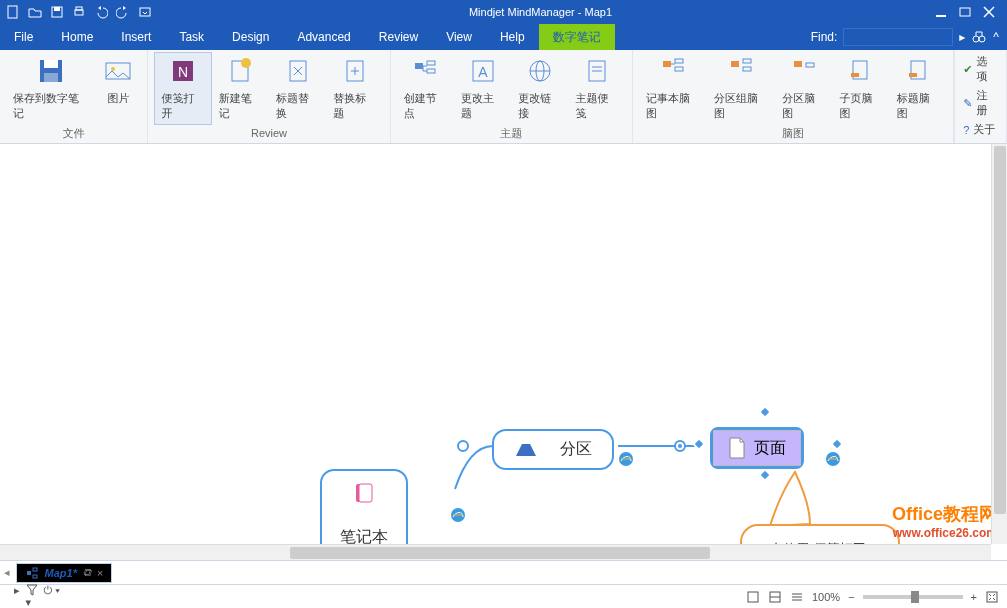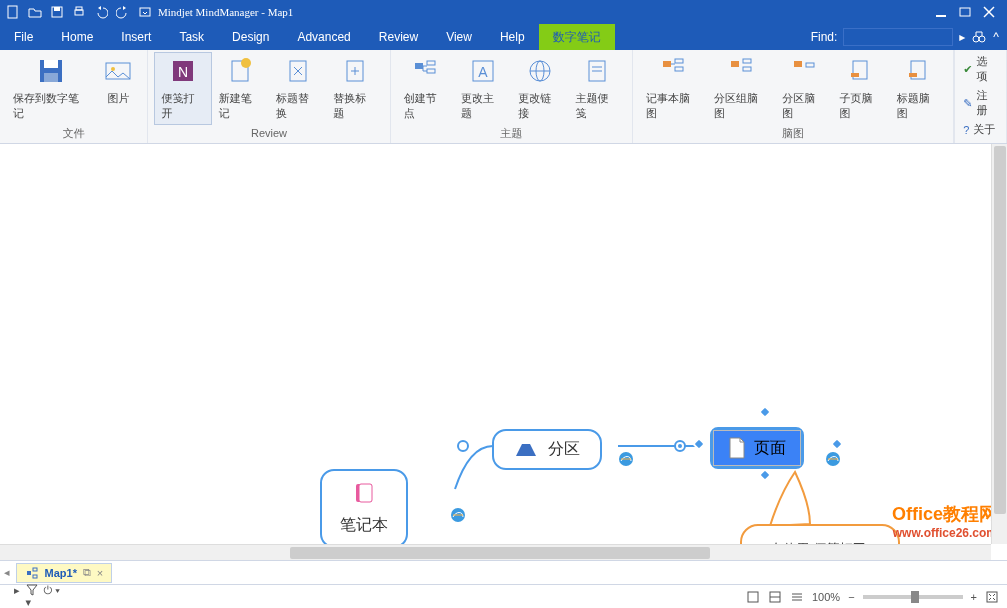--- a/index.html
+++ b/index.html
@@ -1,21 +1,21 @@
 <!DOCTYPE html>
 <html><head>
   <meta charset="utf-8">
   <style>
     * { margin: 0; padding: 0; box-sizing: border-box; font-family: "Microsoft YaHei", sans-serif; }
     body { background: #fff; width: 1007px; height: 608px; overflow: hidden; display: flex; flex-direction: column; }
 
     .titlebar { background: #1e5bb8; color: #fff; height: 24px; display: flex; align-items: center; font-size: 11px; }
     .qat { display: flex; gap: 4px; padding: 0 4px; }
     .qat-item { width: 18px; height: 18px; display: flex; align-items: center; justify-content: center; cursor: pointer; }
-    .title { flex: 1; text-align: left; font-family: Liberation Serif, serif; }
+    .title { flex: 1; text-align: center; }
     .wincontrols { display: flex; gap: 12px; padding: 0 12px; }
 
     .menubar { background: #1e5bb8; color: #fff; height: 26px; display: flex; align-items: center; font-size: 12px; }
     .tabs { display: flex; height: 100%; }
     .tab { padding: 0 14px; display: flex; align-items: center; cursor: pointer; }
     .tab.active { background: #84cc16; color: #1e5bb8; }
     .find-area { margin-left: auto; display: flex; align-items: center; gap: 6px; padding-right: 8px; }
     .find-input { width: 110px; height: 18px; border: 1px solid #3a6fc7; background: #1e5bb8; color: #fff; font-size: 11px; padding: 0 4px; }
 
     .ribbon { background: #f5f6f8; border-bottom: 1px solid #d0d7e5; height: 94px; display: flex; font-size: 11px; color: #444; }
@@ -28,38 +28,38 @@
 
     .side-panel { border-left: 1px solid #e2e6ee; display: flex; flex-direction: column; padding: 4px 8px; gap: 4px; font-size: 11px; }
     .side-item { display: flex; align-items: center; gap: 4px; cursor: pointer; }
 
     .canvas-area { flex: 1; position: relative; background: #fff; overflow: hidden; }
     .scrollbar-v { position: absolute; right: 0; top: 0; bottom: 16px; width: 16px; background: #f0f0f0; border-left: 1px solid #ddd; }
     .scrollbar-h { position: absolute; bottom: 0; left: 0; right: 16px; height: 16px; background: #f0f0f0; border-top: 1px solid #ddd; display: flex; align-items: center; }
     .scroll-thumb-h { position: absolute; left: 290px; width: 420px; height: 12px; top: 2px; background: #cdcdcd; border-radius: 2px; }
     .scroll-thumb-v { position: absolute; top: 2px; bottom: 30px; width: 12px; left: 2px; background: #cdcdcd; border-radius: 2px; }
 
-    .node { position: absolute; border: 2px solid #4a9ae8; border-radius: 14px; background: #fff; padding: 10px 18px; display: flex; align-items: center; gap: 10px; font-size: 16px; color: #333; }
+    .node { position: absolute; border: 2px solid #4a9ae8; border-radius: 14px; background: #fff; padding: 10px 18px; display: flex; align-items: center; gap: 22px; font-size: 16px; color: #333; }
     .node-center { left: 320px; top: 325px; flex-direction: column; }
     .node-child { left: 492px; top: 285px; padding: 8px 20px; }
     .node-page { left: 710px; top: 283px; border-radius: 8px; background: #f0f2f5; box-shadow: 0 0 0 6px #4a9ae8 inset, 0 0 0 8px #fff inset; border: 3px solid #4a9ae8; }
-    .node-page-inner { display: flex; align-items: center; gap: 8px; background: #3b82f6; padding: 6px 14px; border: 1px solid #bbb; }
+    .node-page-inner { display: flex; align-items: center; gap: 8px; background: #c4b5fd; padding: 6px 14px; border: 1px solid #bbb; }
 
     .handle { position: absolute; width: 10px; height: 10px; background: #4a9ae8; border: 2px solid #fff; border-radius: 3px; transform: rotate(45deg); }
     .handle.top { left: 760px; top: 263px; }
     .handle.bottom { left: 760px; top: 326px; }
     .handle.left { left: 694px; top: 295px; }
     .handle.right { left: 832px; top: 295px; }
 
     .callout { position: absolute; left: 740px; top: 380px; width: 160px; border: 2px solid #f29b3e; border-radius: 18px; background: #fff; padding: 14px 10px; text-align: center; font-size: 13px; color: #444; }
 
     .ie { width: 16px; height: 16px; }
 
     .tabbar { height: 24px; background: #fff; border-top: 1px solid #d0d7e5; display: flex; align-items: center; font-size: 11px; gap: 6px; padding-left: 4px; }
-    .doc-tab { background: #fef9c3; border: 1px solid #c0d0e8; padding: 2px 8px; display: flex; align-items: center; gap: 6px; }
+    .doc-tab { background: #000000; border: 1px solid #c0d0e8; padding: 2px 8px; display: flex; align-items: center; gap: 6px; font-style: italic; }
 
     .statusbar { height: 24px; background: #fff; border-top: 1px solid #d0d7e5; display: flex; align-items: center; justify-content: flex-end; gap: 8px; font-size: 11px; padding: 0 8px; color: #555; }
     .statusbar .left { margin-right: auto; display: flex; gap: 6px; padding-left: 6px; }
     .zoom-slider { width: 100px; height: 4px; background: #ccc; position: relative; }
     .zoom-thumb { position: absolute; width: 8px; height: 12px; background: #888; top: -4px; left: 48px; }
 
     .watermark { position: absolute; right: 10px; bottom: 20px; text-align: right; font-weight: bold; }
     .watermark .l1 { color: #ff7f00; font-size: 18px; }
     .watermark .l2 { color: #e05030; font-size: 12px; }
 

